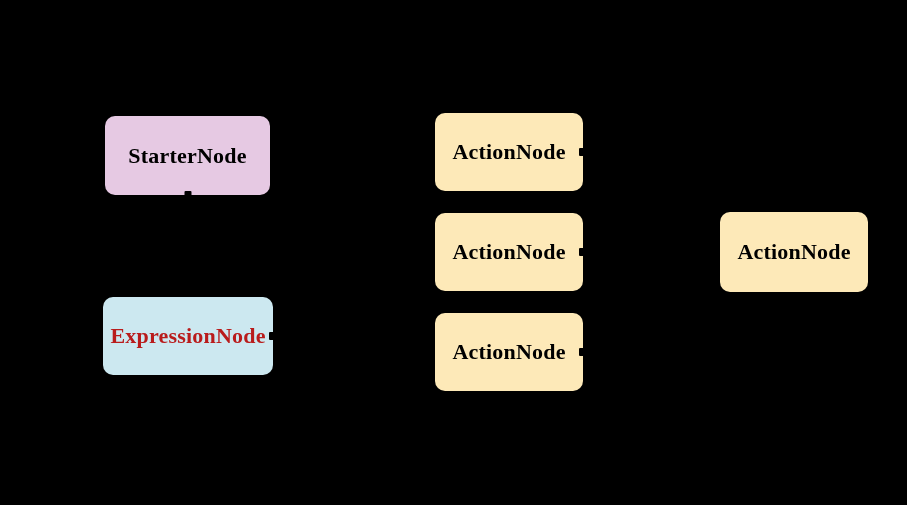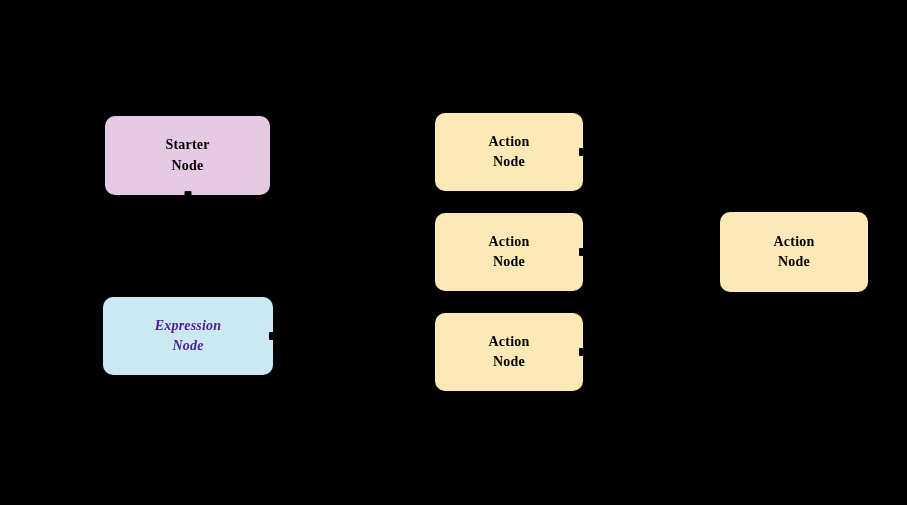--- a/index.html
+++ b/index.html
@@ -16,27 +16,27 @@
     width: 907px;
     height: 505px;
     background: #000000;
     overflow: hidden;
   }
   .node {
     position: absolute;
     box-sizing: border-box;
     border-radius: 10px;
     display: flex;
-    flex-direction: column;
+    flex-direction: row;
     align-items: center;
     justify-content: center;
     text-align: left;
     color: #000000;
     font-weight: bold;
-    font-size: 14px;
+    font-size: 22px;
     line-height: 1.45;
     letter-spacing: 0.2px;
     user-select: none;
   }
   .node .label-line {
     display: block;
     white-space: nowrap;
   }
   
   .port {
@@ -78,21 +78,21 @@
       <path d="M273 335 L360 335 L435 252"></path>
       <path d="M273 335 L360 335 L435 352"></path>
       <path d="M583 252 L720 252"></path>
     </g>
   </svg>
 <div class="node" style="left: 105px; top: 116px; width: 165px; height: 79px; background: rgb(230, 201, 227); color: rgb(0, 0, 0);">
       <span class="label-line">Starter</span>
       <span class="label-line">Node</span>
       <span class="port bottom"></span>
     </div>
-    <div class="node" style="left: 103px; top: 297px; width: 170px; height: 78px; background: rgb(204, 232, 240); color: #4c1d95; font-style: italic;">
+    <div class="node" style="left: 103px; top: 297px; width: 170px; height: 78px; background: rgb(204, 232, 240); color: #b91c1c;">
       <span class="label-line">Expression</span>
       <span class="label-line">Node</span>
       <span class="port right"></span>
     </div>
     <div class="node" style="left: 435px; top: 113px; width: 148px; height: 78px; background: rgb(253, 233, 184); color: rgb(0, 0, 0);">
       <span class="label-line">Action</span>
       <span class="label-line">Node</span>
       <span class="port right"></span>
     </div>
     <div class="node" style="left: 435px; top: 213px; width: 148px; height: 78px; background: rgb(253, 233, 184); color: rgb(0, 0, 0);">

